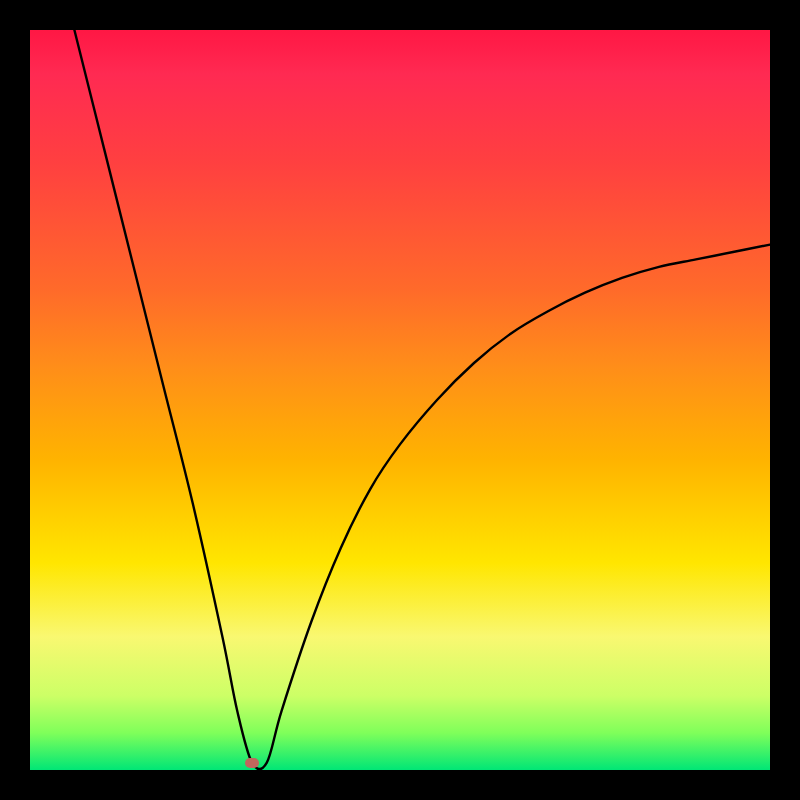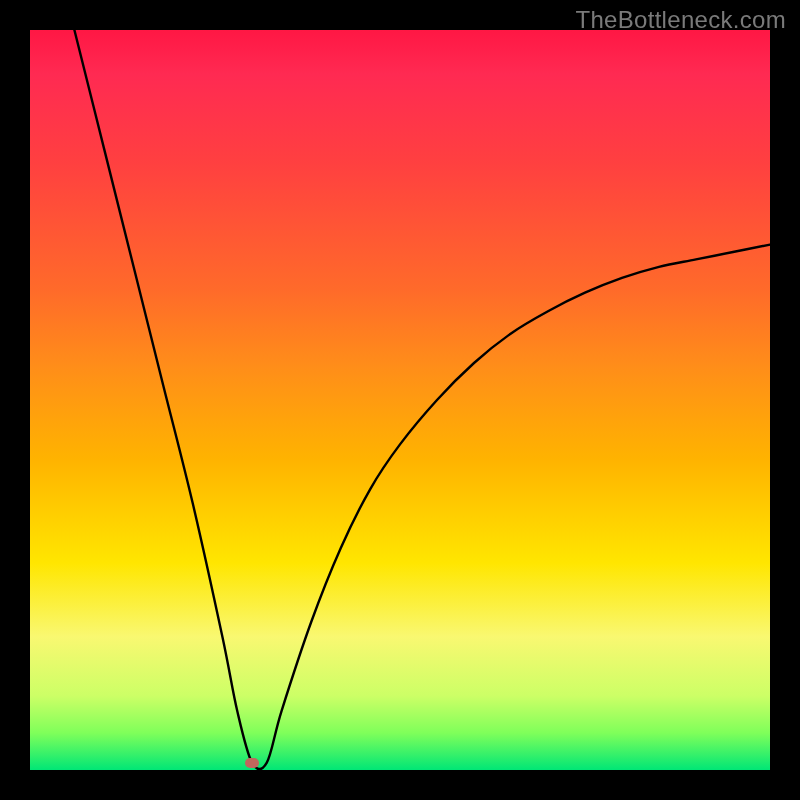--- a/index.html
+++ b/index.html
@@ -70,15 +70,14 @@
 
 <div class="frame">
 
   <div class="plot-area">
     <svg class="curve" viewBox="0 0 740 740" preserveAspectRatio="none">
       <path id="curve-path" fill="none" stroke="#000" stroke-width="2.4" stroke-linecap="round" stroke-linejoin="round" d="M 44.40 0.00 C 49.33 19.73, 64.13 78.93, 74.00 118.40 C 83.87 157.87, 93.73 197.33, 103.60 236.80 C 113.47 276.27, 123.33 315.73, 133.20 355.20 C 143.07 394.67, 152.93 431.67, 162.80 473.60 C 172.67 515.53, 185.00 572.27, 192.40 606.80 C 199.80 641.33, 202.27 659.83, 207.20 680.80 C 212.13 701.77, 217.07 723.97, 222.00 732.60 C 226.93 741.23, 231.87 741.23, 236.80 732.60 C 241.73 723.97, 244.20 704.23, 251.60 680.80 C 259.00 657.37, 271.33 619.13, 281.20 592.00 C 291.07 564.87, 300.93 540.20, 310.80 518.00 C 320.67 495.80, 330.53 476.07, 340.40 458.80 C 350.27 441.53, 358.90 429.20, 370.00 414.40 C 381.10 399.60, 394.67 383.57, 407.00 370.00 C 419.33 356.43, 431.67 344.10, 444.00 333.00 C 456.33 321.90, 468.67 312.03, 481.00 303.40 C 493.33 294.77, 505.67 287.98, 518.00 281.20 C 530.33 274.42, 542.67 268.25, 555.00 262.70 C 567.33 257.15, 579.67 252.22, 592.00 247.90 C 604.33 243.58, 616.67 239.88, 629.00 236.80 C 641.33 233.72, 653.67 231.87, 666.00 229.40 C 678.33 226.93, 690.67 224.47, 703.00 222.00 C 715.33 219.53, 733.83 215.83, 740.00 214.60"></path>
     </svg>
     <div class="marker" id="marker" style="left: 215px; top: 727.6px; background: rgb(192, 103, 93);"></div>
   </div>
 
-  <div class="watermark">TheBottleneck.com</div>
 
 </div>
 
 </body></html>

